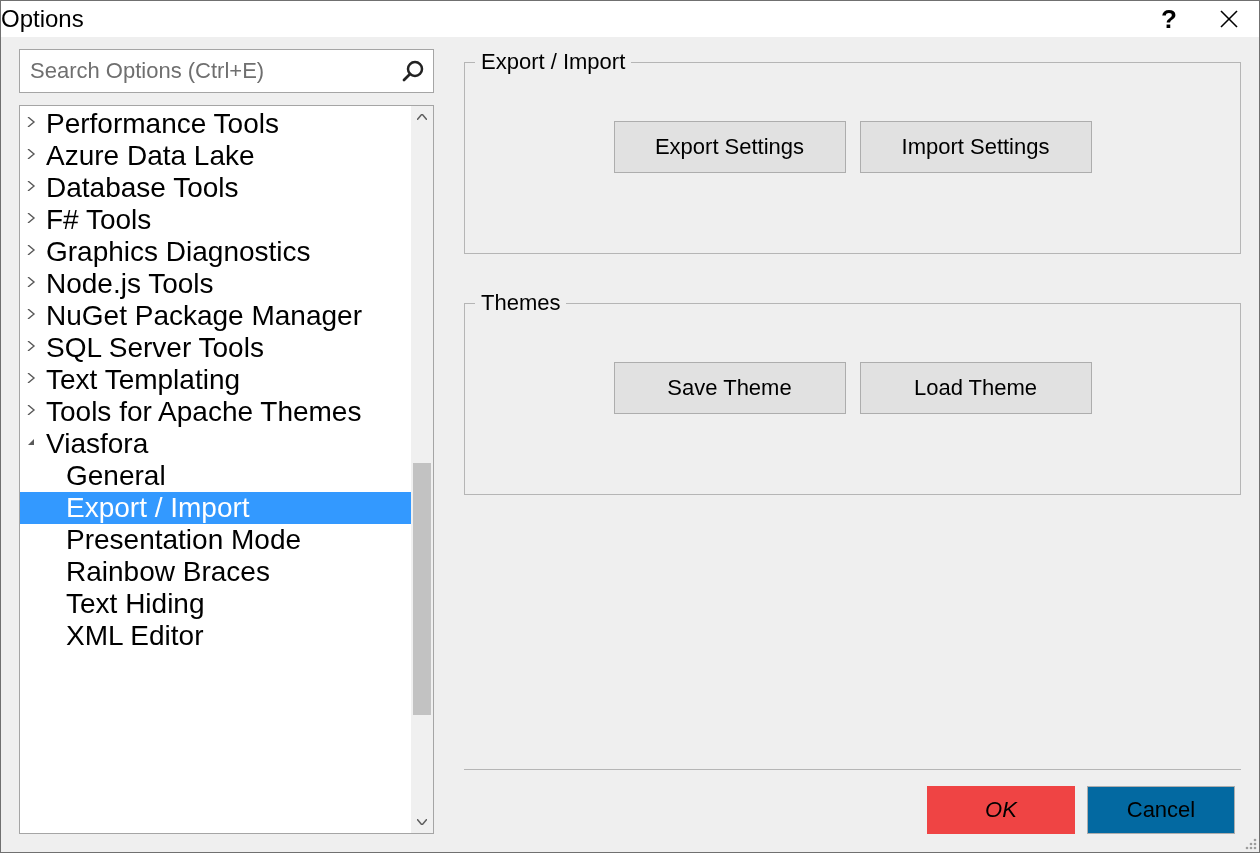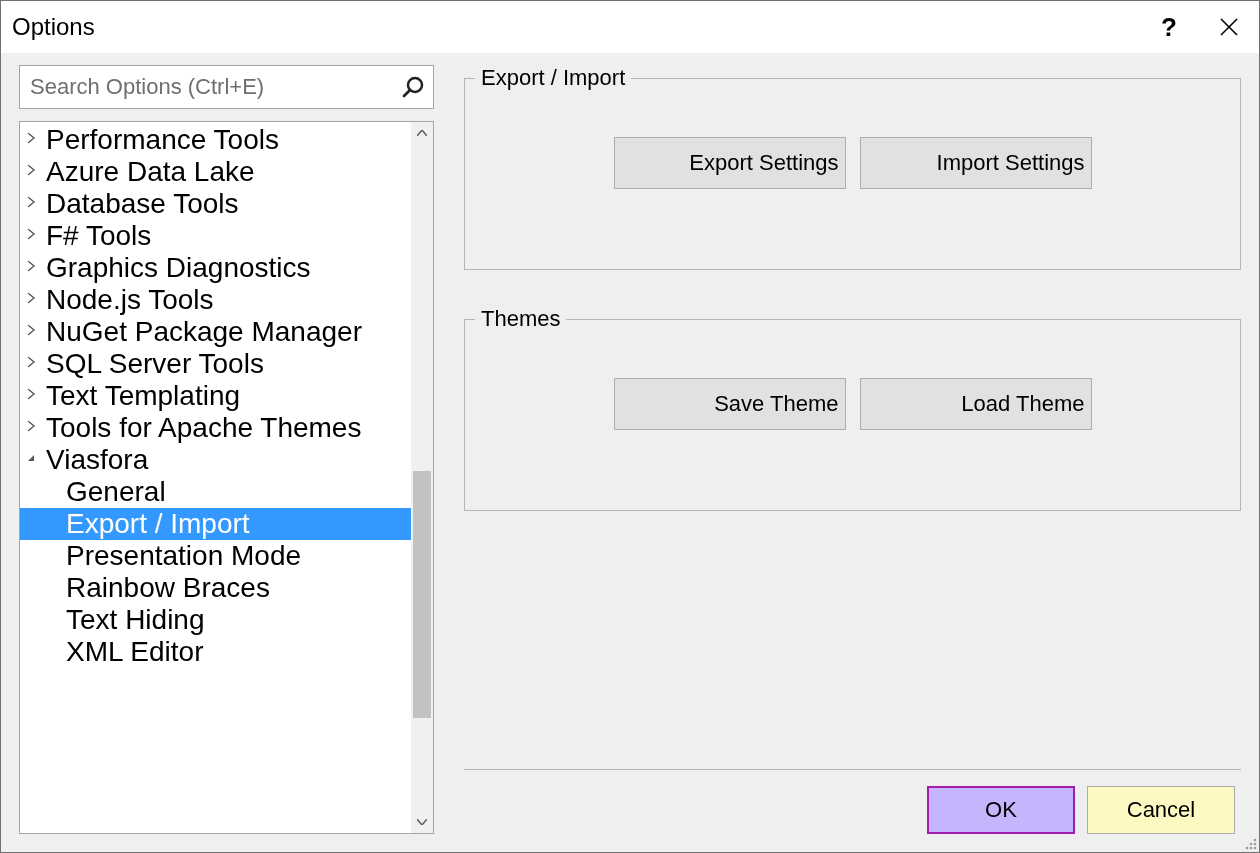--- a/index.html
+++ b/index.html
@@ -13,23 +13,23 @@
     overflow: hidden;
   }
   .window {
     width: 1260px; height: 853px;
     background: #fff;
     border: 1px solid #707070;
     position: relative;
     display: flex; flex-direction: column;
   }
   .titlebar {
-    height: 52px;
+    height: 36px;
     display: flex; align-items: center;
-    padding-left: 11px;
+    padding-left: 0;
     font-size: 24px;
     font-weight: 400;
   }
   .titlebar .spacer { flex: 1; }
   .titlebar .tbtn {
     width: 60px; height: 52px;
     display: flex; align-items: center; justify-content: center;
     cursor: pointer;
   }
   .titlebar svg { display: block; }
@@ -143,43 +143,43 @@
     display: flex; gap: 14px; justify-content: center;
   }
   button.std {
     min-width: 232px;
     height: 52px;
     border: 1px solid #adadad;
     background: #e1e1e1;
     font-size: 22px;
     font-family: inherit;
     cursor: pointer;
-    text-align: right;
   }
 
   .footer-sep {
     height: 0;
     border-top: 1px solid #b5b5b5;
     margin: 6px 0 16px 0;
   }
   .footer-btns {
     display: flex; gap: 12px; justify-content: flex-end;
     padding-right: 6px;
   }
   button.foot {
     width: 148px; height: 48px;
     border: 1px solid #adadad;
-    background: #fef9c3;
+    background: #0369a1;
     font-size: 22px;
     font-family: inherit;
     cursor: pointer;
   }
   button.foot.primary {
-    border: 2px solid #a21caf;
-    background: #c4b5fd;
+    border: 2px solid #ef4444;
+    background: #ef4444;
+    font-style: italic;
   }
   .resize-grip {
     position: absolute;
     right: 2px; bottom: 2px;
     width: 16px; height: 16px;
   }
   .resize-grip svg { display: block; }
 </style>
 </head>
 <body>

